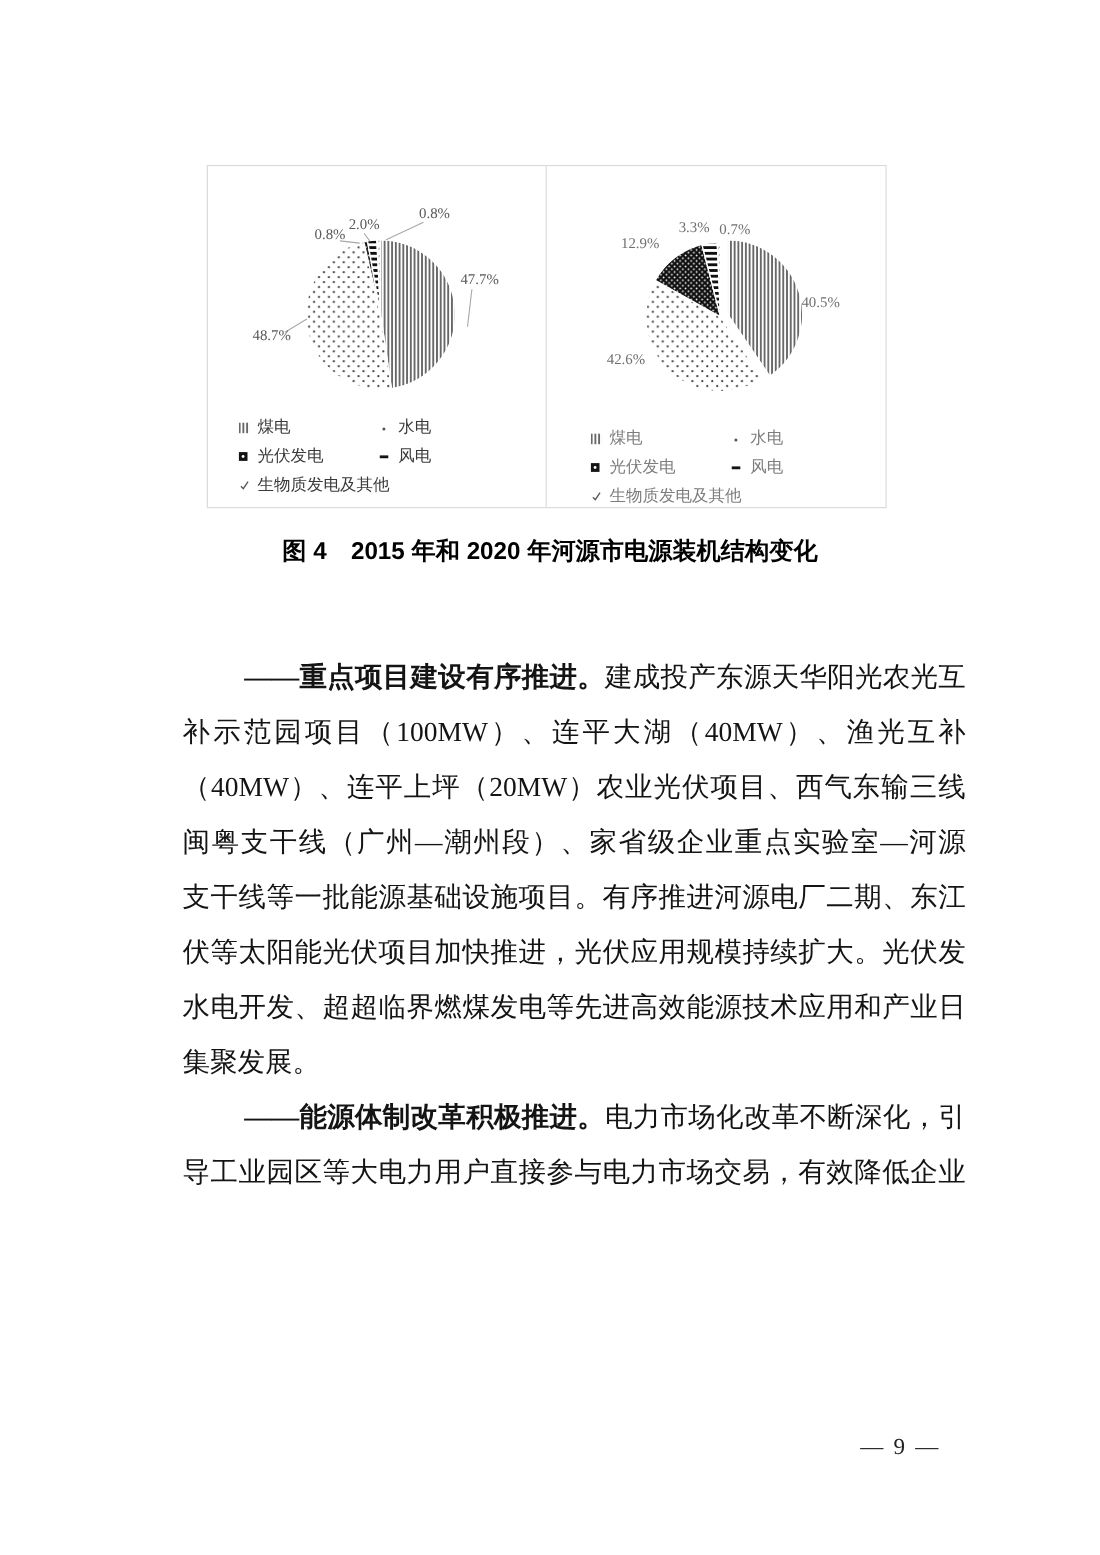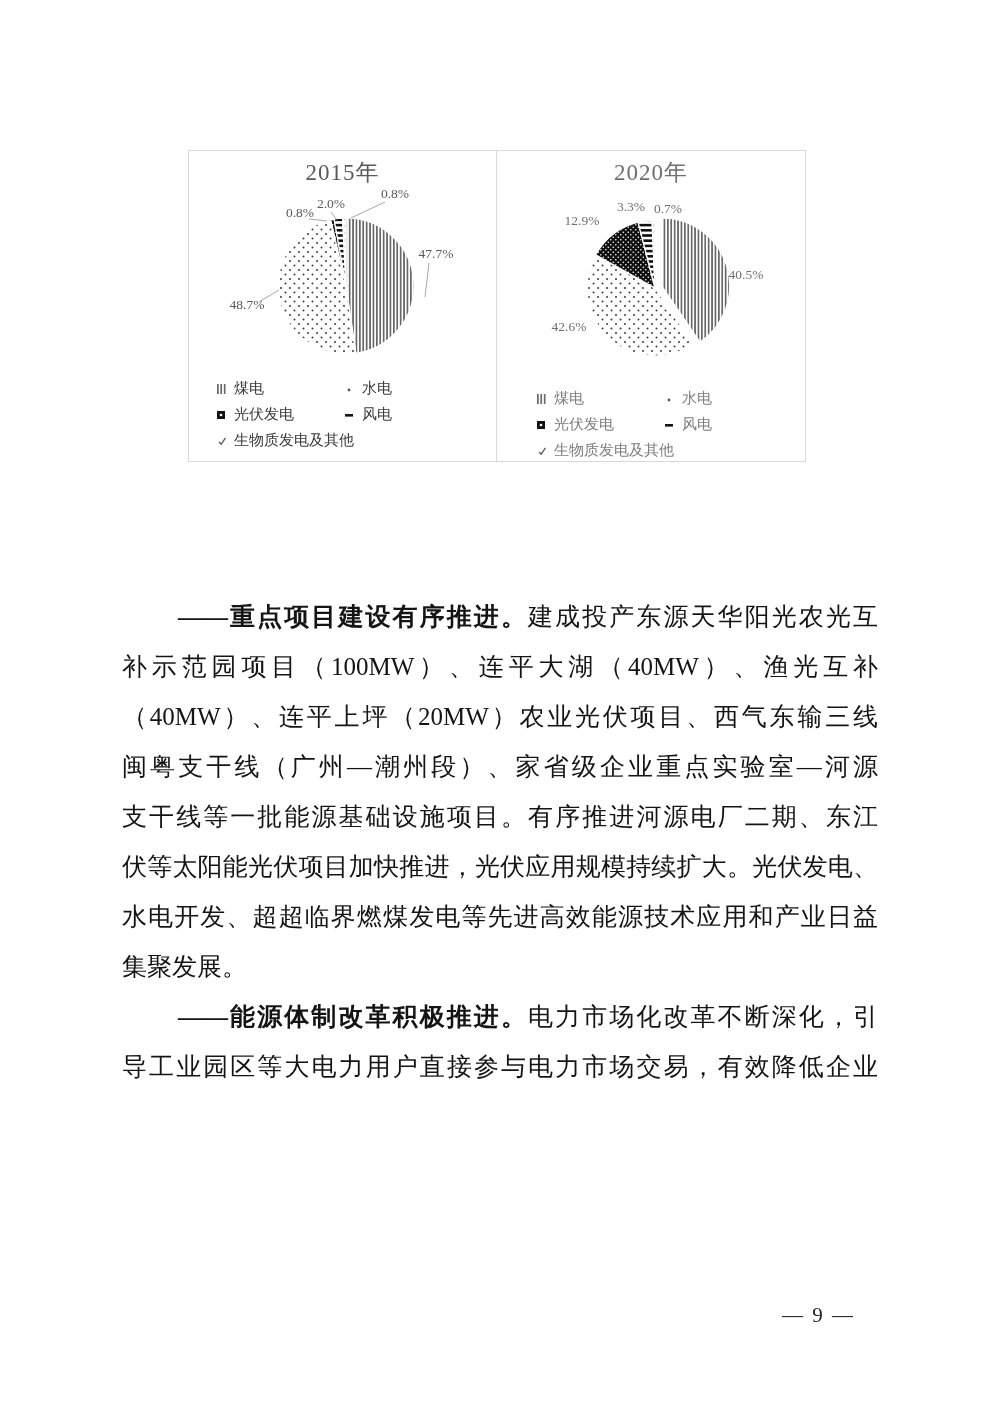--- a/index.html
+++ b/index.html
@@ -22,21 +22,21 @@
   .chart-cell:nth-child(2) .legend{color:#7d7d7d;}
   .lg-item{display:flex;align-items:center;white-space:nowrap;}
   .lg-mk{display:inline-flex;margin-right:6px;}
   
   .figure-caption{position:absolute;left:0;top:486px;width:100%;text-align:center;
                   font-size:22px;font-weight:700;color:#000;
                   font-family:"Liberation Sans","DejaVu Sans",sans-serif;}
   
   .body-text{position:absolute;left:122px;top:592px;width:756px;color:#141414;
              font-size:25px;font-family:"Liberation Serif","DejaVu Serif",serif;}
-  .line{height:50px;line-height:50px;text-align:justify;text-align-last:justify;overflow:hidden;}
+  .line{height:50px;line-height:50px;text-align:justify;text-align-last:justify;overflow:hidden;margin-left:44px;}
   .line.nj{text-align-last:left;}
   .line.ind{text-indent:56px;}
   .line b{font-weight:700;}
   
   .page-number{position:absolute;top:1303px;right:145px;font-size:21px;color:#222;
                font-family:"Liberation Serif","DejaVu Serif",serif;letter-spacing:2px;}
 </style>
 </head>
 <body>
 
@@ -81,21 +81,20 @@
           <polyline points="70,151 90,139" fill="none" stroke="#a8a8a8" stroke-width="1"></polyline>
           <polyline points="120,68 138,70" fill="none" stroke="#a8a8a8" stroke-width="1"></polyline>
           <polyline points="142,61 147,68" fill="none" stroke="#a8a8a8" stroke-width="1"></polyline>
           <polyline points="196,51 162,67" fill="none" stroke="#a8a8a8" stroke-width="1"></polyline>
           <text class="plabel" x="247" y="104" text-anchor="middle" dominant-baseline="middle">47.7%</text>
           <text class="plabel" x="58" y="155" text-anchor="middle" dominant-baseline="middle">48.7%</text>
           <text class="plabel" x="111" y="63" text-anchor="middle" dominant-baseline="middle">0.8%</text>
           <text class="plabel" x="142" y="54" text-anchor="middle" dominant-baseline="middle">2.0%</text>
           <text class="plabel" x="206" y="44" text-anchor="middle" dominant-baseline="middle">0.8%</text>
         </svg>
-      <div class="chart-title">2015年</div>
       <div class="legend" style="left: 28px; top: 228px;">
           <div class="lg-item">
             <span class="lg-mk">
               <svg width="11" height="10">
                 <rect width="10" height="10" fill="url(#pat-coal)"></rect>
               </svg>
             </span>
             <span>煤电</span>
           </div>
           <div class="lg-item">
@@ -139,21 +138,20 @@
           <path d="M158.00,137.00 L196.22,193.24 A68,68 0 0 1 98.62,103.87 Z" fill="url(#pat-hydro)" stroke="#ffffff" stroke-width="1.2"></path>
           <path d="M158.00,137.00 L98.62,103.87 A68,68 0 0 1 141.09,71.14 Z" fill="url(#pat-solar)" stroke="#ffffff" stroke-width="1.2"></path>
           <path d="M158.00,137.00 L141.09,71.14 A68,68 0 0 1 155.01,69.07 Z" fill="url(#pat-wind)" stroke="#ffffff" stroke-width="1.2"></path>
           <path d="M158.00,137.00 L155.01,69.07 A68,68 0 0 1 158.00,69.00 Z" fill="url(#pat-bio)" stroke="#ffffff" stroke-width="1.2"></path>
           <text class="plabel" x="249" y="125" text-anchor="middle" dominant-baseline="middle">40.5%</text>
           <text class="plabel" x="72" y="177" text-anchor="middle" dominant-baseline="middle">42.6%</text>
           <text class="plabel" x="85" y="71" text-anchor="middle" dominant-baseline="middle">12.9%</text>
           <text class="plabel" x="134" y="57" text-anchor="middle" dominant-baseline="middle">3.3%</text>
           <text class="plabel" x="171" y="59" text-anchor="middle" dominant-baseline="middle">0.7%</text>
         </svg>
-      <div class="chart-title">2020年</div>
       <div class="legend" style="left: 40px; top: 238px;">
           <div class="lg-item">
             <span class="lg-mk">
               <svg width="11" height="10">
                 <rect width="10" height="10" fill="url(#pat-coal)"></rect>
               </svg>
             </span>
             <span>煤电</span>
           </div>
           <div class="lg-item">
@@ -186,20 +184,21 @@
               <svg width="11" height="10">
                 <path d="M2 6 L4.2 8.2 L8.5 1.8" stroke="#555" stroke-width="1.2" fill="none"></path>
               </svg>
             </span>
             <span>生物质发电及其他</span>
           </div>
         </div>
     </div>
   </div>
 
+  <div class="figure-caption">图 4　2015 年和 2020 年河源市电源装机结构变化</div>
 
   <div class="body-text">
       <div class="line ind"><b>——重点项目建设有序推进。</b>建成投产东源天华阳光农光互</div>
       <div class="line">补示范园项目（100MW）、连平大湖（40MW）、渔光互补</div>
       <div class="line">（40MW）、连平上坪（20MW）农业光伏项目、西气东输三线</div>
       <div class="line">闽粤支干线（广州—潮州段）、家省级企业重点实验室—河源</div>
       <div class="line">支干线等一批能源基础设施项目。有序推进河源电厂二期、东江</div>
       <div class="line">伏等太阳能光伏项目加快推进，光伏应用规模持续扩大。光伏发电、</div>
       <div class="line">水电开发、超超临界燃煤发电等先进高效能源技术应用和产业日益</div>
       <div class="line nj">集聚发展。</div>

